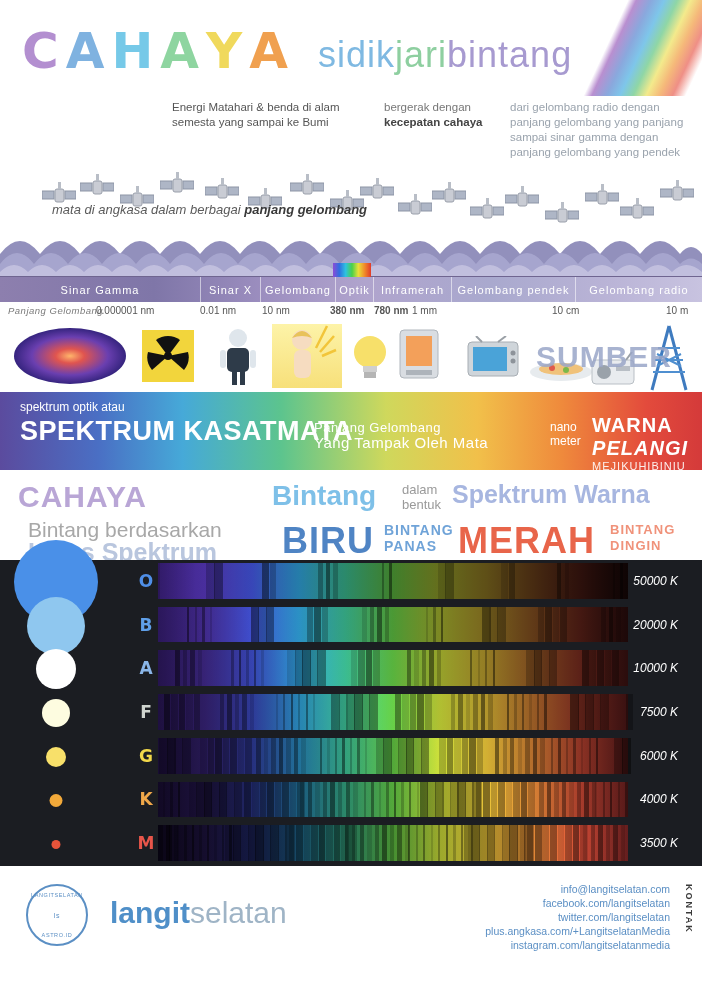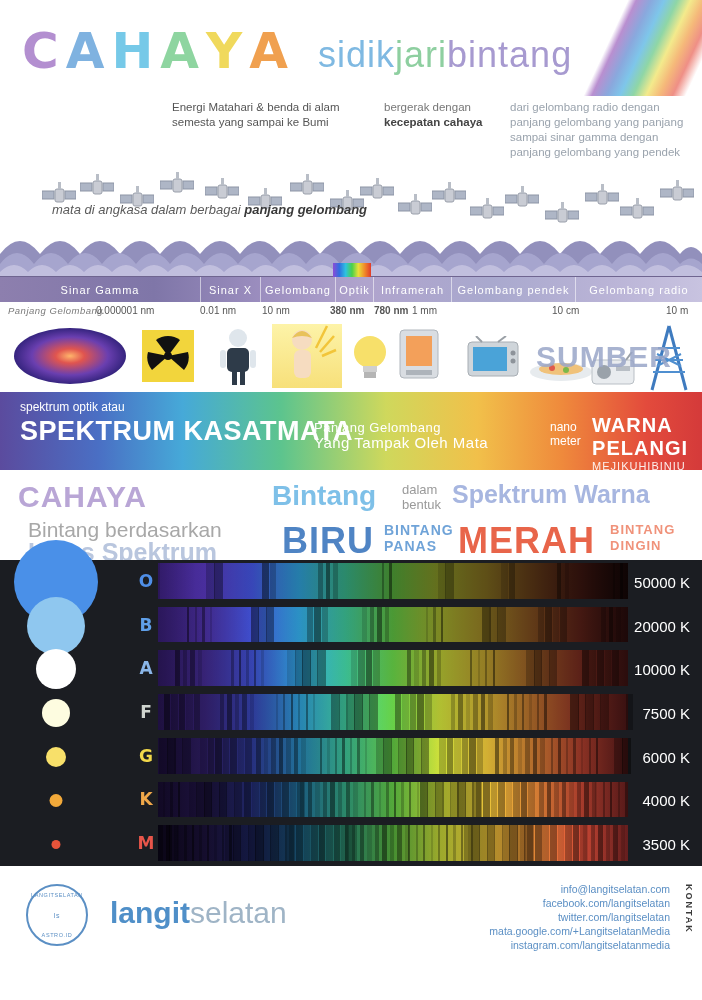--- a/index.html
+++ b/index.html
@@ -86,21 +86,21 @@
   .vis-panel { position: relative; height: 78px; width: 702px;
     background: linear-gradient(90deg,#5b4b9e 0%, #4a6fc4 14%, #46a9d8 26%, #5cc48e 40%, #cfd85c 55%, #f1c04a 68%, #ef8a3c 80%, #e34b3c 92%, #d43a3a 100%); }
   .vis-l1 { position: absolute; left: 20px; top: 8px; color: #fff; font-size: 12px; }
   .vis-l2 { position: absolute; left: 20px; top: 24px; color: #fff; font-size: 27px; font-weight: bold; letter-spacing: .5px; }
   .vis-l3 { position: absolute; left: 314px; top: 28px; color: #fff; font-size: 13px; line-height: 15px; letter-spacing: .5px; }
   .vis-l3 .sm { font-size: 15px; }
   .vis-num { position: absolute; left: 440px; top: 28px; color: #fff; font-size: 27px; font-weight: bold; font-style: italic; }
   .vis-nano { position: absolute; left: 550px; top: 28px; color: #fff; font-size: 12px; line-height: 14px; }
   .vis-warna { position: absolute; right: 14px; top: 22px; color: #fff; text-align: left; }
   .vis-warna .w1 { font-size: 20px; font-weight: bold; letter-spacing: 1px; }
-  .vis-warna .w2 { font-size: 20px; font-weight: bold; letter-spacing: 1px; }
+  .vis-warna .w2 { font-size: 20px; font-weight: bold; letter-spacing: 1px; font-style: italic; }
   .vis-warna .w3 { font-size: 11px; letter-spacing: 1px; opacity: .9; }
 
   
   .stmt { position: relative; height: 90px; padding: 10px 18px 0; }
   .stmt .it { position: absolute; }
   .s-cahaya { left: 18px; top: 10px; font-size: 30px; font-weight: bold; color: #b9a6d6; letter-spacing: 1px; }
   .s-adalah { left: 158px; top: 12px; font-size: 13px; color: #9a9a9a; line-height: 15px; }
   .s-bintang { left: 272px; top: 10px; font-size: 28px; font-weight: bold; color: #7ec0e8; }
   .s-dalam { left: 402px; top: 12px; font-size: 13px; color: #9a9a9a; line-height: 15px; }
   .s-spektrum { left: 452px; top: 10px; font-size: 25px; font-weight: bold; color: #a7b6e0; }
@@ -113,21 +113,21 @@
 
   
   .spectra { position: relative; width: 702px; height: 306px; background: #1b1d22; }
   .sp-left { position: absolute; left: 0; top: 0; width: 158px; height: 306px; }
   .star { position: absolute; border-radius: 50%; left: 56px; transform: translateX(-50%); }
   .cls-col { position: absolute; left: 134px; top: 0; width: 24px; height: 306px; }
   .cls { position: absolute; left: 0; width: 24px; text-align: center; font-size: 17px; font-weight: bold; font-family: "DejaVu Sans", sans-serif; }
   .sp-rows { position: absolute; left: 158px; top: 0; width: 470px; height: 306px; }
   .sp-row { position: absolute; left: 0; width: 470px; height: 36px; }
   .temp-col { position: absolute; left: 630px; top: 0; width: 72px; height: 306px; }
-  .temp { position: absolute; right: 12px; color: #fff; font-size: 15px; }
+  .temp { position: absolute; right: 24px; color: #fff; font-size: 12px; font-style: italic; }
 
   
   .lines { position: absolute; inset: 0; }
   .lines i { position: absolute; top: 0; height: 100%; display: block; background: rgba(0,0,0,.55); }
 
   
   .footer { position: relative; height: 96px; background: #ffffff; }
   .logo-circle {
     position: absolute; left: 26px; top: 18px; width: 62px; height: 62px; border-radius: 50%;
     border: 2px solid #5b8fc4; color: #5b8fc4;
@@ -809,17 +809,17 @@
       <div class="ring-bot">ASTRO.ID</div>
     </div>
   </div>
   <div class="brand">
     <b>langit</b><span>selatan</span>
   </div>
   <div class="contact" id="contact-list">
       <div>info@langitselatan.com</div>
       <div>facebook.com/langitselatan</div>
       <div>twitter.com/langitselatan</div>
-      <div>mata.google.com/+LangitselatanMedia</div>
+      <div>plus.angkasa.com/+LangitselatanMedia</div>
       <div>instagram.com/langitselatanmedia</div>
     </div>
   <div class="kontak-v">KONTAK</div>
 </div>
 
 </body></html>

